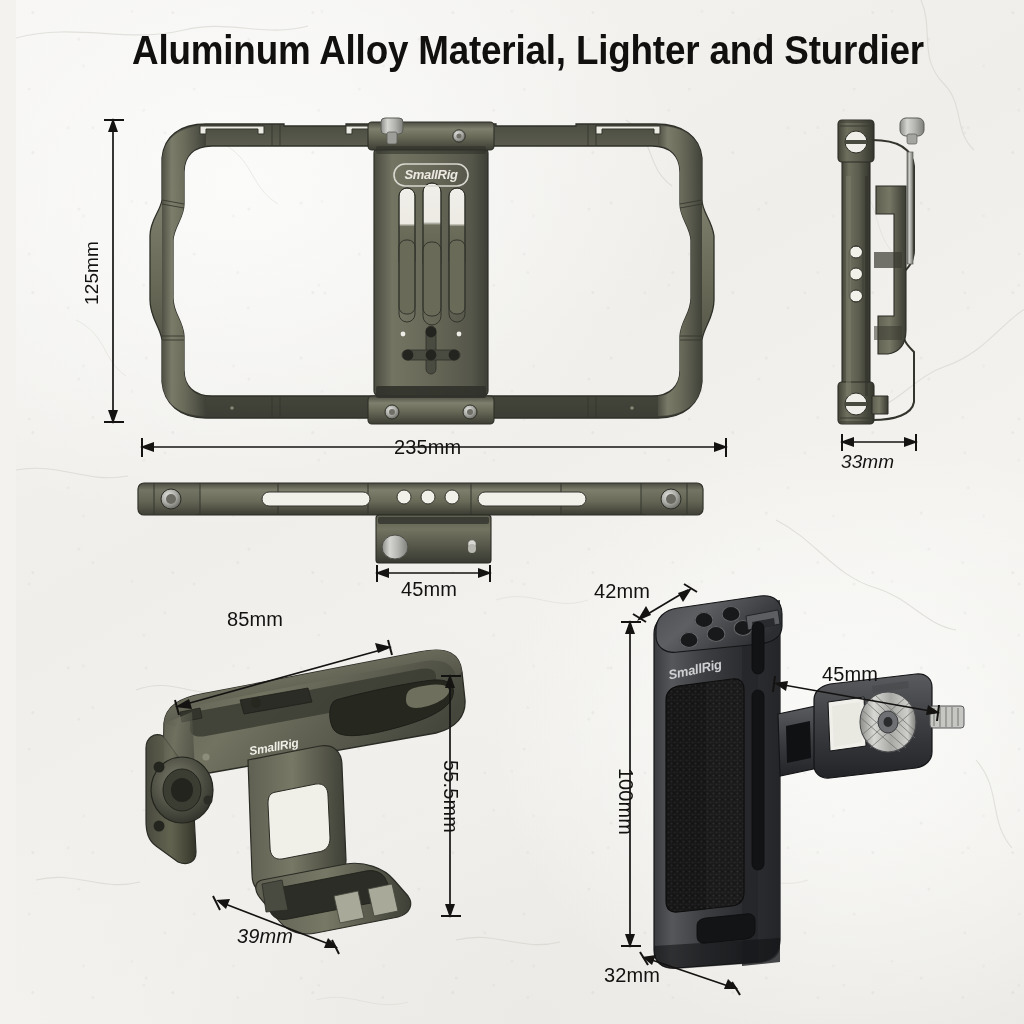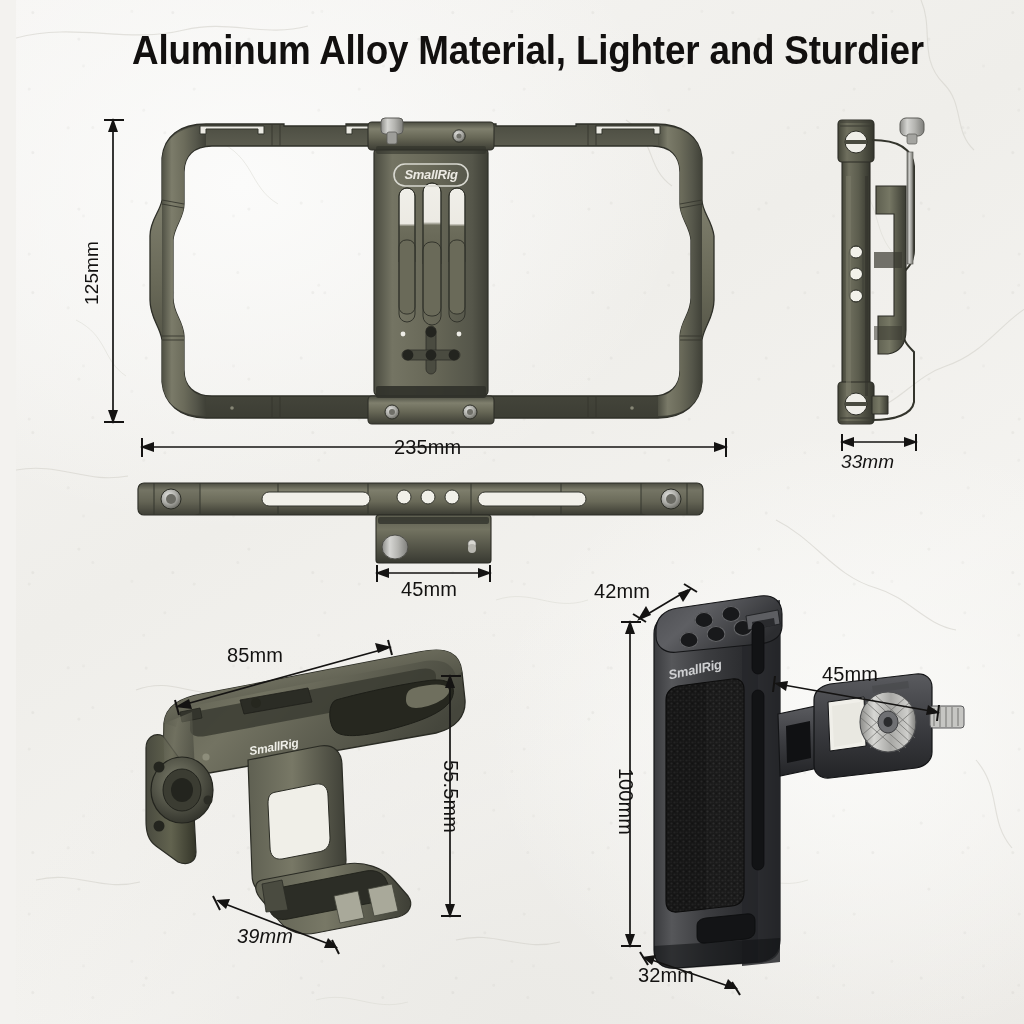--- a/index.html
+++ b/index.html
@@ -516,21 +516,21 @@
 
     <g>
       <line class="dimline" x1="204" y1="902" x2="318" y2="946"></line>
       <polygon class="arrowfill" points="200,900 214,899 210,909"></polygon>
       <polygon class="arrowfill" points="322,948 308,948 312,938"></polygon>
       <line class="dimtick" x1="197" y1="896" x2="204" y2="910"></line>
       <line class="dimtick" x1="316" y1="940" x2="323" y2="954"></line>
     </g>
   </svg>
 
-  <div class="dim big" style="left:211px;top:644px;">85mm</div>
+  <div class="dim big" style="left:211px;top:608px;">85mm</div>
   <div class="dim rot-dn big" style="left:398px;top:785px;">55.5mm</div>
   <div class="dim big" style="left:221px;top:925px;font-style:italic;">39mm</div>
 
   <div style="position:absolute;left:233px;top:740px;font-size:12px;font-weight:700;
               color:#efefe8;font-style:italic;letter-spacing:-.2px;transform:rotate(-10deg);">SmallRig</div>
 
   <svg width="1024" height="1024">
     <defs>
       <linearGradient id="shBody" x1="0" y1="0" x2="1" y2="0">
         <stop offset="0%" stop-color="#3a3b3e"></stop>
@@ -688,18 +688,18 @@
       <polygon class="arrowfill" points="626,957 640,955 636,965"></polygon>
       <polygon class="arrowfill" points="722,989 708,989 712,979"></polygon>
       <line class="dimtick" x1="624" y1="952" x2="632" y2="965"></line>
       <line class="dimtick" x1="716" y1="982" x2="724" y2="995"></line>
     </g>
   </svg>
 
   <div class="dim big" style="left:578px;top:580px;text-align:center;">42mm</div>
   <div class="dim rot-dn big" style="left:576px;top:790px;">100mm</div>
   <div class="dim big" style="left:806px;top:663px;">45mm</div>
-  <div class="dim big" style="left:622px;top:964px;">32mm</div>
+  <div class="dim big" style="left:588px;top:964px;">32mm</div>
 
   <div style="position:absolute;left:652px;top:662px;font-size:13px;font-weight:700;
               color:#cfd0d2;font-style:italic;letter-spacing:-.2px;transform:rotate(-12deg);">SmallRig</div>
 
 </div>
 
 </body></html>

